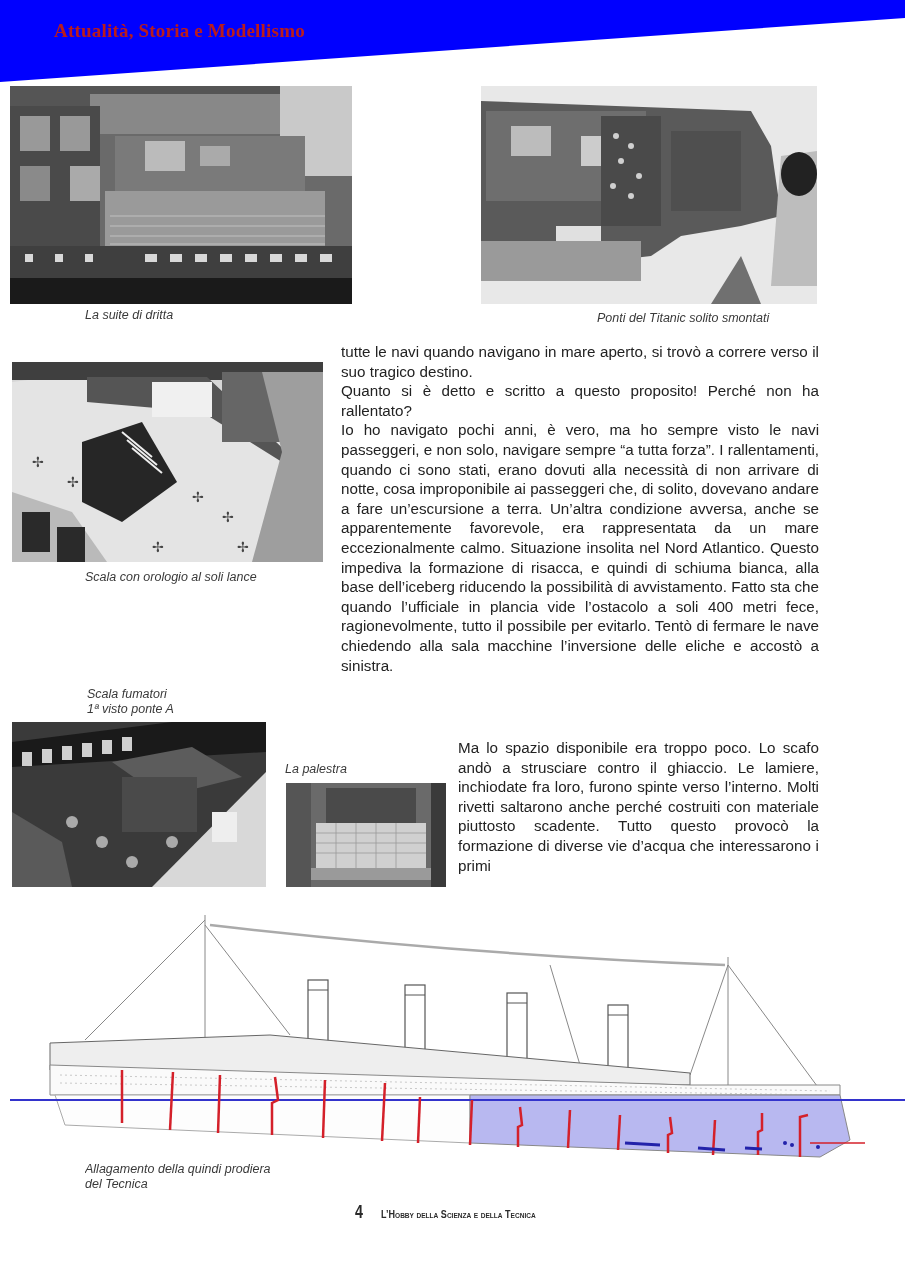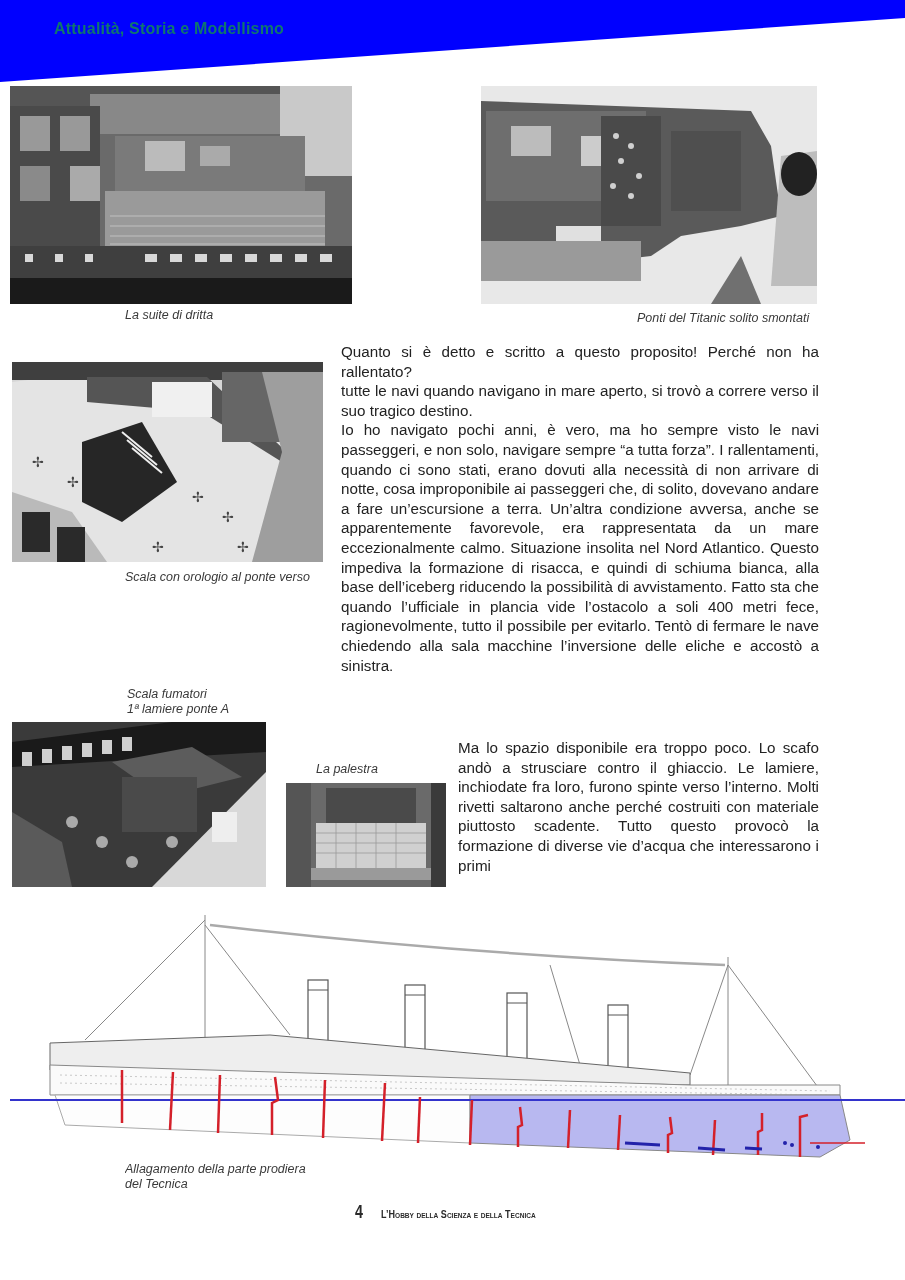--- a/index.html
+++ b/index.html
@@ -8,32 +8,32 @@
     background: #ffffff;
     font-family: "Liberation Sans", "DejaVu Sans", sans-serif;
     color: #2a2a2a;
   }
   .banner {
     position: absolute; left: 0; top: 0; width: 905px; height: 90px;
   }
   .banner svg { display: block; }
   .banner-title {
     position: absolute; left: 54px; top: 20px;
-    font-family: Liberation Sans, sans-serif;
-    font-weight: bold; font-size: 16px; color: #0f766e; letter-spacing: 0.2px;
+    font-family: Liberation Serif, serif;
+    font-weight: bold; font-size: 19px; color: #b91c1c; letter-spacing: 0.2px;
   }
   .photo {
     position: absolute; overflow: hidden;
     background: #444;
   }
   .photo svg { width: 100%; height: 100%; display: block; }
   .caption {
     position: absolute;
     font-family: "Liberation Sans", "DejaVu Sans", sans-serif;
-    font-style: italic; font-size: 12.5px; color: #3a3a3a; line-height: 15px; margin-left: 40px;
+    font-style: italic; font-size: 12.5px; color: #3a3a3a; line-height: 15px;
   }
   .body-text {
     position: absolute;
     font-family: "Liberation Sans", "DejaVu Sans", sans-serif;
     font-size: 15.2px; line-height: 19.6px; color: #222;
     text-align: justify; hyphens: manual;
   }
   .body-text p { margin: 0; }
   .col-a { left: 341px; top: 342px; width: 478px; }
   .col-b { left: 458px; top: 738px; width: 361px; }
@@ -148,25 +148,25 @@
     <g fill="#444">
       <text x="20" y="105" font-size="14">✢</text>
         <text x="55" y="125" font-size="14">✢</text>
         <text x="180" y="140" font-size="14">✢</text>
       <text x="210" y="160" font-size="14">✢</text>
         <text x="140" y="190" font-size="14">✢</text>
         <text x="225" y="190" font-size="14">✢</text>
     </g>
   </svg>
 </div>
-<div class="caption" style="left:85px;top:570px;">Scala con orologio al ponte verso</div>
+<div class="caption" style="left:85px;top:570px;">Scala con orologio al soli lance</div>
 
 <div class="caption" style="left:87px;top:687px;">
   <div>Scala fumatori</div>
-  <div>1ª lamiere ponte A</div>
+  <div>1ª visto ponte A</div>
 </div>
 <div class="photo" style="left:12px;top:722px;width:254px;height:165px;">
   <svg viewBox="0 0 254 165" preserveAspectRatio="none">
     <rect width="254" height="165" fill="#3a3a3a"></rect>
     <polygon points="0,20 160,0 254,0 254,30 0,45" fill="#1a1a1a"></polygon>
     <g fill="#cfcfcf">
         <rect x="10" y="30" width="10" height="14"></rect>
         <rect x="30" y="27" width="10" height="14"></rect>
         <rect x="50" y="24" width="10" height="14"></rect>
         <rect x="70" y="21" width="10" height="14"></rect>
@@ -181,21 +181,21 @@
         <circle cx="60" cy="100" r="6"></circle>
         <circle cx="90" cy="120" r="6"></circle>
         <circle cx="40" cy="140" r="6"></circle>
         <circle cx="120" cy="140" r="6"></circle>
         <circle cx="160" cy="120" r="6"></circle>
       </g>
     <polygon points="0,90 50,120 60,165 0,165" fill="#5a5a5a"></polygon>
   </svg>
 </div>
 
-<div class="caption" style="left:276px;top:762px;">La palestra</div>
+<div class="caption" style="left:285px;top:762px;">La palestra</div>
 <div class="photo" style="left:286px;top:783px;width:160px;height:104px;">
   <svg viewBox="0 0 160 104" preserveAspectRatio="none">
     <rect width="160" height="104" fill="#6a6a6a"></rect>
     <rect x="40" y="5" width="90" height="35" fill="#4a4a4a"></rect>
     <rect x="30" y="40" width="110" height="45" fill="#d0d0d0"></rect>
     <g stroke="#999" stroke-width="0.8">
       <line x1="30" y1="50" x2="140" y2="50"></line>
         <line x1="30" y1="60" x2="140" y2="60"></line>
         <line x1="30" y1="70" x2="140" y2="70"></line>
       <line x1="50" y1="40" x2="50" y2="85"></line>
@@ -203,22 +203,22 @@
         <line x1="90" y1="40" x2="90" y2="85"></line>
         <line x1="110" y1="40" x2="110" y2="85"></line>
     </g>
     <rect x="25" y="85" width="120" height="12" fill="#9a9a9a"></rect>
     <rect x="0" y="0" width="25" height="104" fill="#555"></rect>
     <rect x="145" y="0" width="15" height="104" fill="#3a3a3a"></rect>
   </svg>
 </div>
 
 <div class="body-text col-a">
+  <p>tutte le navi quando navigano in mare aperto, si trovò a correre verso il suo tragico destino.</p>
   <p>Quanto si è detto e scritto a questo proposito! Perché non ha rallentato?</p>
-  <p>tutte le navi quando navigano in mare aperto, si trovò a correre verso il suo tragico destino.</p>
   <p>Io ho navigato pochi anni, è vero, ma ho sempre visto le navi passeggeri, e non solo, navigare sempre “a tutta forza”. I ral­lentamenti, quando ci sono stati, erano dovuti alla necessità di non arrivare di notte, cosa improponibile ai passeggeri che, di solito, dovevano andare a fare un’escursione a ter­ra. Un’altra condizione avversa, anche se apparentemente favorevole, era rappresentata da un mare eccezionalmente calmo. Situazione insolita nel Nord Atlantico. Questo impe­diva la formazione di risacca, e quindi di schiuma bianca, alla base dell’iceberg riducendo la possibilità di avvista­mento. Fatto sta che quando l’ufficiale in plancia vide l’osta­colo a soli 400 metri fece, ragionevolmente, tutto il possi­bile per evitarlo. Tentò di fermare le nave chiedendo alla sala macchine l’inversione delle eliche e accostò a sinistra.</p>
 </div>
 <div class="body-text col-b">
   <p>Ma lo spazio disponibile era troppo poco. Lo scafo andò a strusciare contro il ghiaccio. Le lamiere, inchiodate fra loro, furono spinte verso l’interno. Molti rivetti saltarono anche perché costruiti con materiale piuttosto sca­dente. Tutto questo provocò la formazione di diverse vie d’acqua che interessarono i primi</p>
 </div>
 
 <div class="diagram">
   <svg width="895" height="255" viewBox="0 0 895 255">
 
     <g stroke="#888" stroke-width="1" fill="none">
@@ -283,20 +283,20 @@
     </g>
     <g fill="#2222aa">
         <circle cx="775" cy="238" r="2"></circle>
         <circle cx="782" cy="240" r="2"></circle>
         <circle cx="808" cy="242" r="2"></circle>
       </g>
     <line x1="800" y1="238" x2="855" y2="238" stroke="#d4202a" stroke-width="1.5"></line>
   </svg>
 </div>
 <div class="caption" style="left:85px;top:1162px;height:26px;overflow:hidden;">
-  <div>Allagamento della parte prodiera</div>
+  <div>Allagamento della quindi prodiera</div>
   <div>del Tecnica</div>
 </div>
 
 <div class="footer">
   <span class="page-num">4</span>
   <span class="mag-title">L’Hobby della Scienza e della Tecnica</span>
 </div>
 
 </body></html>

